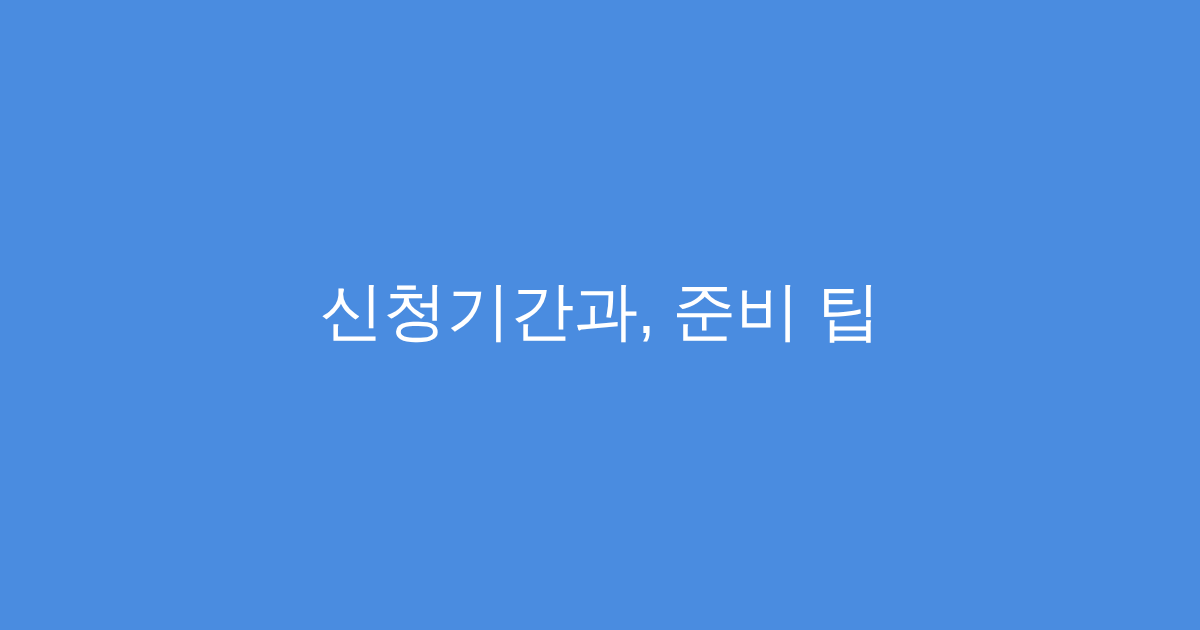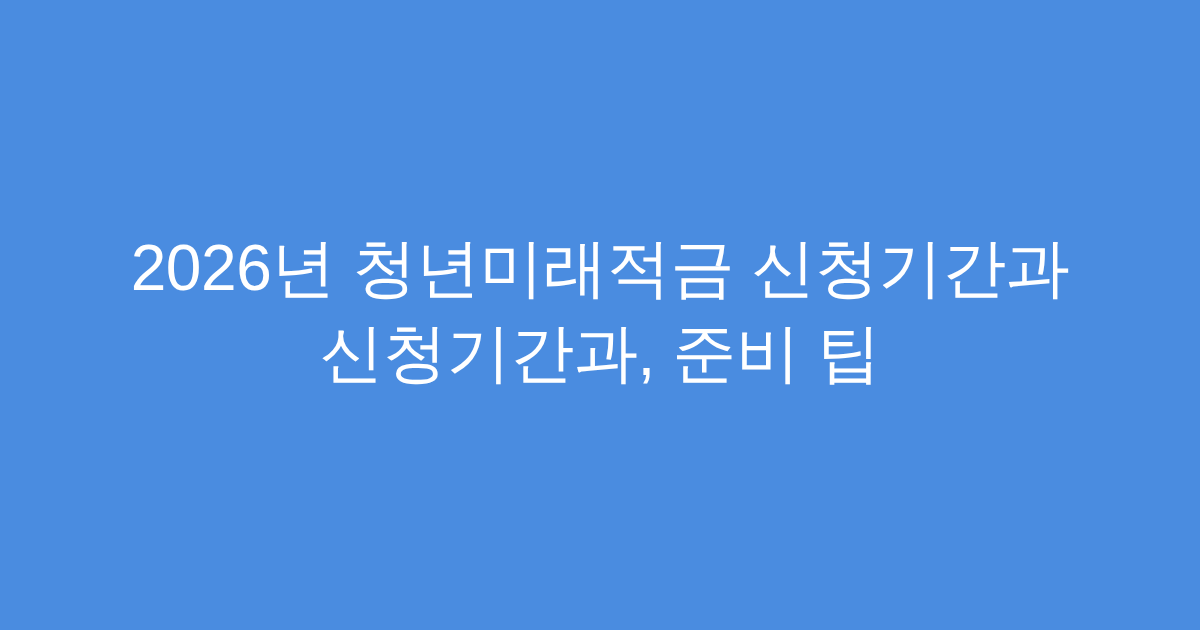--- a/index.html
+++ b/index.html
@@ -39,16 +39,15 @@
     letter-spacing: -0.4px;
     white-space: nowrap;
     -webkit-font-smoothing: antialiased;
   }
 </style>
 </head>
 <body>
 
 <div class="card">
   <div class="title-block">
-    <span class="title-line">2026년 청년미래적금 신청기간과</span>
     <span class="title-line">신청기간과, 준비 팁</span>
   </div>
 </div>
 
 </body></html>

